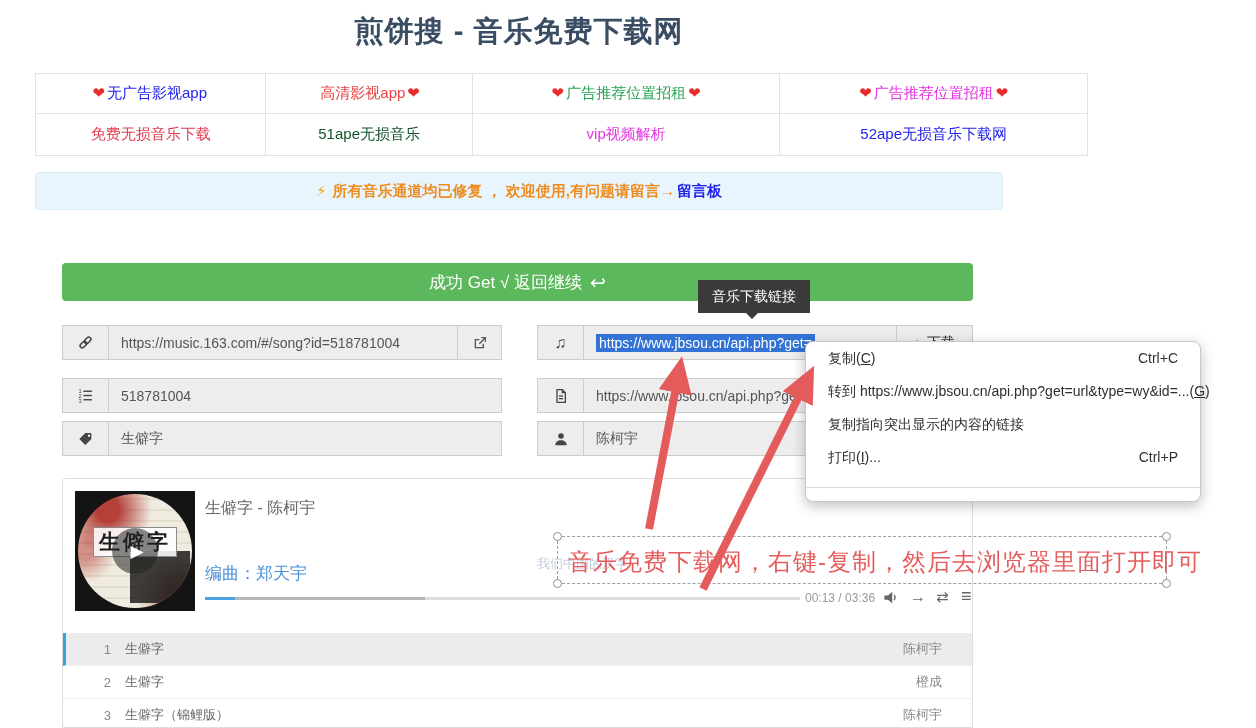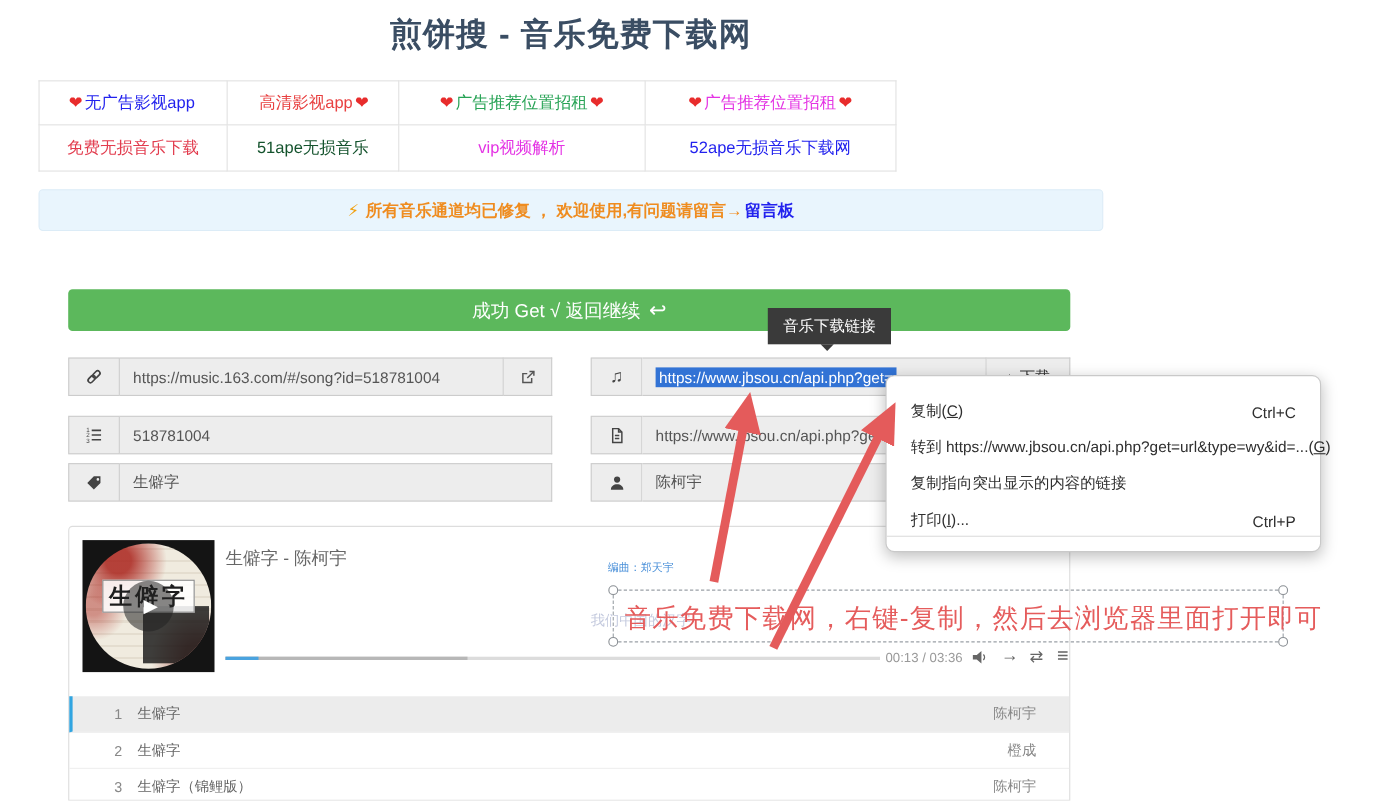--- a/index.html
+++ b/index.html
@@ -5,21 +5,21 @@
   * { margin:0; padding:0; box-sizing:border-box; }
   html,body { width:1256px; height:728px; background:#fff; overflow:hidden;
     font-family:"Liberation Sans","DejaVu Sans",sans-serif; }
   .page { position:relative; width:1256px; height:728px; }
 
   
   .page-title { position:absolute; left:35px; top:12px; width:968px; text-align:center;
     font-size:29px; font-weight:bold; color:#3a4d63; letter-spacing:1px; }
 
   
-  table.links { position:absolute; left:35px; top:73px; width:780px; border-collapse:collapse; }
+  table.links { position:absolute; left:35px; top:73px; width:1053px; border-collapse:collapse; }
   table.links td { border:1px solid #e2e2e2; text-align:center; font-size:15px; }
   table.links tr:nth-child(1) td { height:40px; }
   table.links tr:nth-child(2) td { height:42px; }
   table.links a { text-decoration:none; cursor:pointer; }
   .heart { color:#e82c2c; font-size:15px; padding:0 2px; }
 
   
   .notice { position:absolute; left:35px; top:172px; width:968px; height:38px;
     background:#e9f5fd; border:1px solid #dcecf7; border-radius:4px;
     display:flex; align-items:center; justify-content:center;
@@ -57,21 +57,21 @@
   .tooltip { position:absolute; left:698px; top:280px; height:33px; padding:0 14px;
     background:#3a3a3a; color:#fff; font-size:14px; display:flex; align-items:center;
     z-index:6; }
   .tooltip:after { content:""; position:absolute; left:48px; bottom:-12px;
     border:6px solid transparent; border-top-color:#3a3a3a; }
 
   
   .ctx-menu { position:absolute; left:805px; top:341px; width:396px;
     background:#fff; border:1px solid #c9c9c9; border-radius:8px;
     box-shadow:0 4px 14px rgba(0,0,0,.25); padding:8px 0; z-index:10; }
-  .ctx-item { height:33px; display:flex; align-items:flex-end; justify-content:space-between;
+  .ctx-item { height:33px; display:flex; align-items:flex-start; justify-content:space-between;
     padding:0 22px; font-size:14px; color:#2f2f2f; white-space:nowrap; cursor:pointer; }
   .ctx-item .key { text-decoration:underline; }
   .ctx-item .shortcut { color:#2f2f2f; margin-left:18px; }
   .ctx-sep { border-top:1px solid #ddd; margin:5px 0; }
 
   
   .player-box { position:absolute; left:62px; top:478px; width:911px; height:250px;
     border:1px solid #ddd; border-radius:4px 4px 0 0; background:#fff; }
   .art { position:absolute; left:12px; top:12px; width:120px; height:120px;
     background:#141414; cursor:pointer; }
@@ -87,22 +87,22 @@
     background:rgba(18,18,18,.8); }
   .art-label { position:absolute; left:50%; top:42%; transform:translate(-50%,-50%);
     background:rgba(255,255,255,.88); border:1px solid #8a8a8a; padding:0 5px;
     font-family:"Liberation Serif","DejaVu Serif",serif; font-weight:bold;
     font-size:21px; color:#1d1d1d; letter-spacing:3px; white-space:nowrap; }
   .play-btn { position:absolute; left:50%; top:50%; transform:translate(-50%,-50%);
     width:46px; height:46px; border-radius:50%; background:rgba(35,35,35,.55);
     display:flex; align-items:center; justify-content:center; cursor:pointer; }
   .play-btn span { color:#fff; font-size:17px; margin-left:4px; }
   .song-title { position:absolute; left:205px; top:498px; font-size:16px; color:#666; }
-  .lyric1 { position:absolute; left:205px; top:509px; width:755px; text-align:center;
-    font-size:10px; color:#4a90d9; }
+  .lyric1 { position:absolute; left:205px; top:562px; width:755px; text-align:left;
+    font-size:17px; color:#4a90d9; }
   .lyric2 { position:absolute; left:205px; top:555px; width:755px; text-align:center;
     font-size:13px; color:#c4cade; }
   .progress { position:absolute; left:205px; top:597px; width:595px; height:3px;
     background:#dcdcdc; cursor:pointer; }
   .bar-buffer { position:absolute; left:0; top:0; height:3px; width:37%; background:#b7b7b7; }
   .bar-played { position:absolute; left:0; top:0; height:3px; width:5%; background:#4aa3df; }
   .time { position:absolute; left:805px; top:591px; font-size:12px; color:#999; }
   .pctl { position:absolute; color:#666; cursor:pointer; }
   .i-vol { left:883px; top:590px; }
   .i-next { left:910px; top:588px; font-size:16px; }

